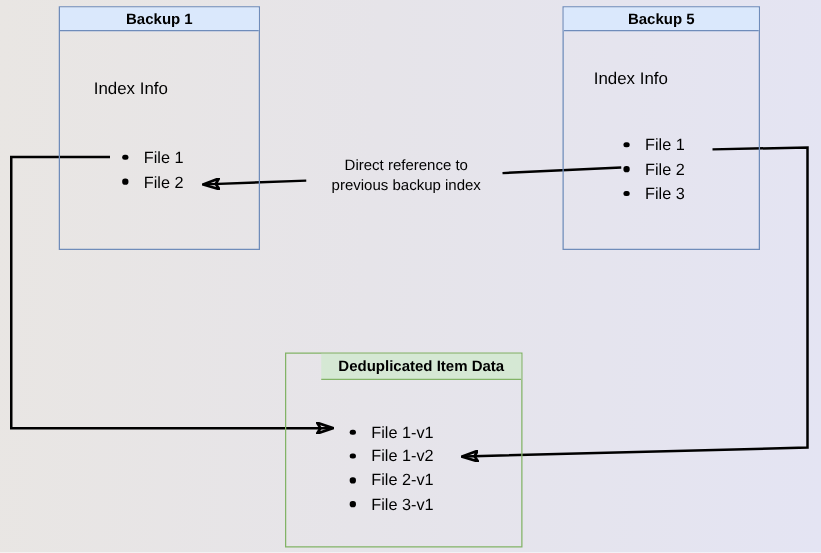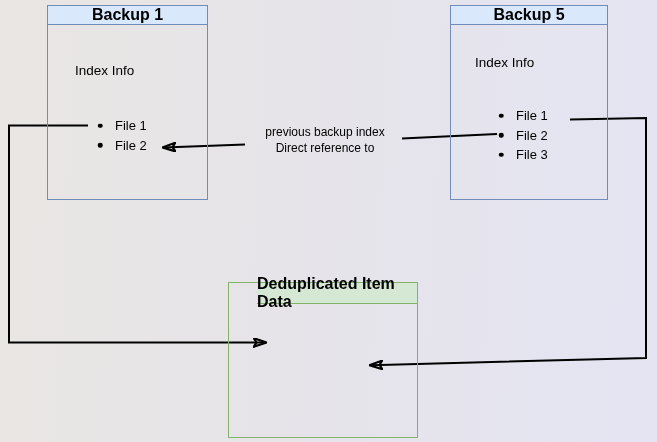--- a/index.html
+++ b/index.html
@@ -37,21 +37,21 @@
   }
   .box.blue { border: 1.5px solid #6f8cba; }
   .box.green { border: 1.5px solid #82b366; }
   .hdr {
     box-sizing: border-box;
     width: 100%;
     display: flex;
     align-items: center;
     justify-content: center;
     font-weight: bold;
-    font-size: 16px;
+    font-size: 12px;
   }
   .blue .hdr {
     height: 19px;
     background: #dae8fc;
     border-bottom: 1.5px solid #6f8cba;
   }
   .green .hdr {
     height: 21px;
     background: #d5e8d4;
     border-bottom: 1.5px solid #82b366;
@@ -136,19 +136,25 @@
     <li>File 1</li>
     <li>File 2</li>
     <li>File 3</li>
   </ul>
 
   <div class="box green" style="left:228px; top:282px; width:190px; height:156px;padding-left:28px;">
     <div class="hdr">
       <span>Deduplicated Item Data</span>
     </div>
   </div>
+  <ul class="filelist dedup" style="left:282px; top:336px;">
+    <li>File 1-v1</li>
+    <li>File 1-v2</li>
+    <li>File 2-v1</li>
+    <li>File 3-v1</li>
+  </ul>
 
   <div class="edge-label">
+    <span>Direct reference to</span>
     <span>previous backup index</span>
-    <span>Direct reference to</span>
   </div>
 
 </div>
 
 </body></html>

